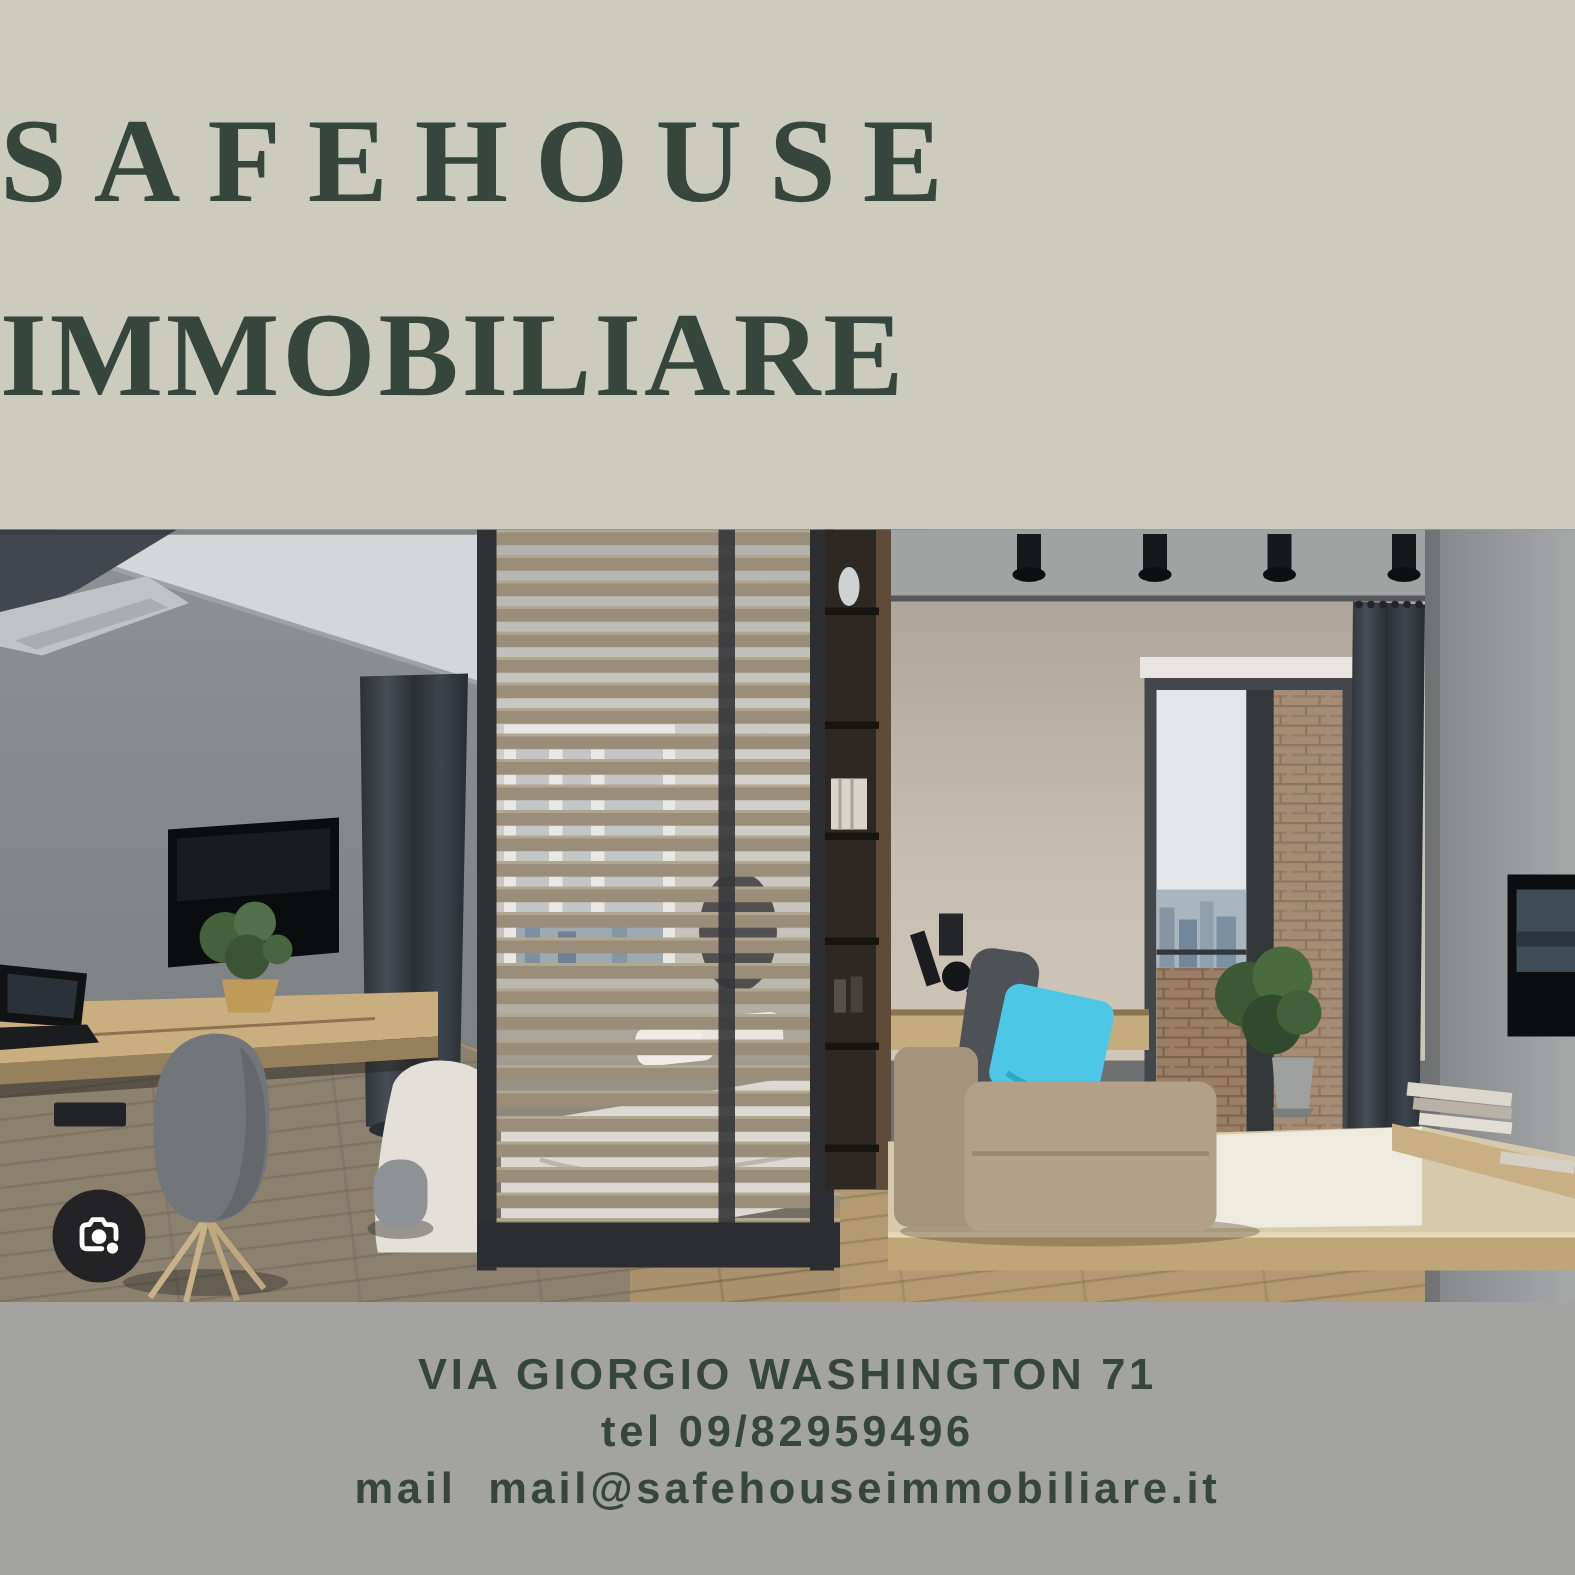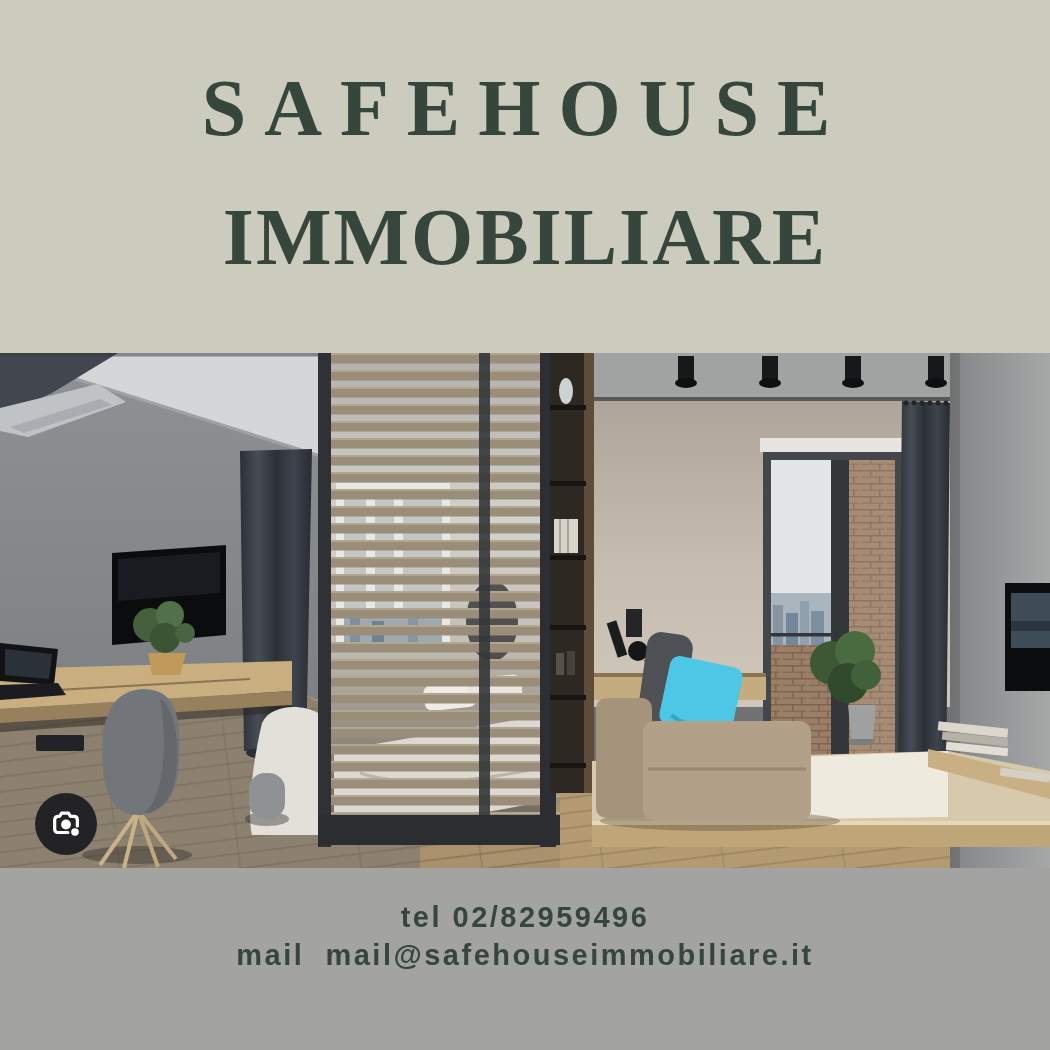--- a/index.html
+++ b/index.html
@@ -6,21 +6,21 @@
   .canvas{
     position:relative;width:1050px;height:1050px;overflow:hidden;
     font-family:"Liberation Sans",sans-serif;
   }
   
   .band-top{
     position:absolute;left:0;top:0;width:1050px;height:353px;
     background:var(--header-bg,#cbccbe);
   }
   .title{
-    position:absolute;left:0;width:100%;text-align:center;
+    position:absolute;left:0;width:100%;text-align:left;
     font-family:"Liberation Serif","DejaVu Serif",serif;
     font-weight:bold;color:var(--brand-green,#36463d);
     font-size:80px;line-height:80px;white-space:pre;
   }
   .title.line1{top:68px;letter-spacing:18px;}
   .title.line2{top:197px;letter-spacing:2px;}
   
   .photo{
     position:absolute;left:0;top:353px;width:1050px;height:515px;
     background:#6f7173;
@@ -333,17 +333,18 @@
     <button class="lens" type="button">
       <svg viewBox="0 0 36 36" width="34" height="34" aria-hidden="true">
         <path d="M20 27 H9.5 Q6 27 6 23.5 V13.5 Q6 10 9.5 10 H11.2 L13.4 6.5 H20.6 L22.8 10 H26.5 Q30 10 30 13.5 V20" fill="none" stroke="#ffffff" stroke-width="3.4" stroke-linecap="round" stroke-linejoin="round"></path>
         <circle cx="18" cy="18.5" r="5.2" fill="#ffffff"></circle>
         <circle cx="27.5" cy="26.5" r="4" fill="#ffffff"></circle>
       </svg>
     </button>
   </section>
 
   <footer class="band-bottom">
-    <div>tel 02/82959496</div>
+    <div>VIA GIORGIO WASHINGTON 71</div>
+    <div>tel 09/82959496</div>
     <div>mail  mail@safehouseimmobiliare.it</div>
   </footer>
 
 </div>
 
 </body></html>

